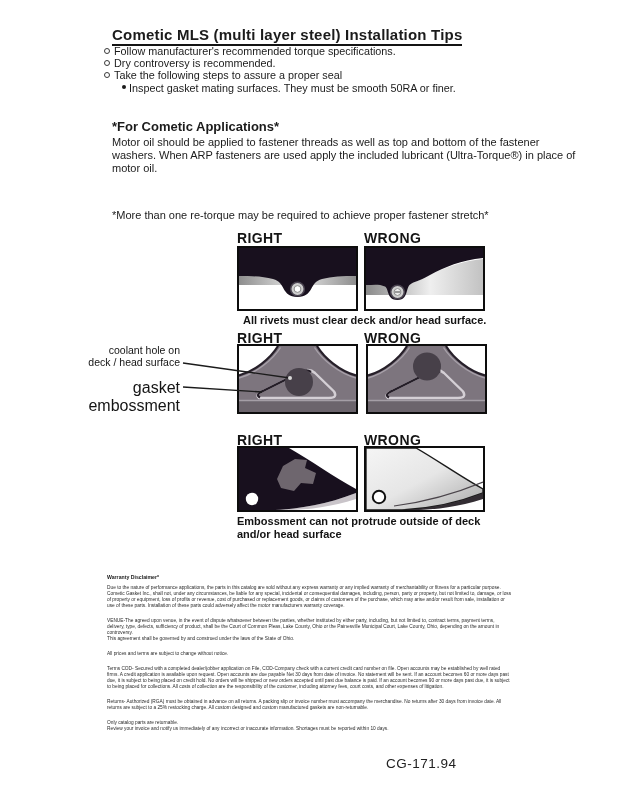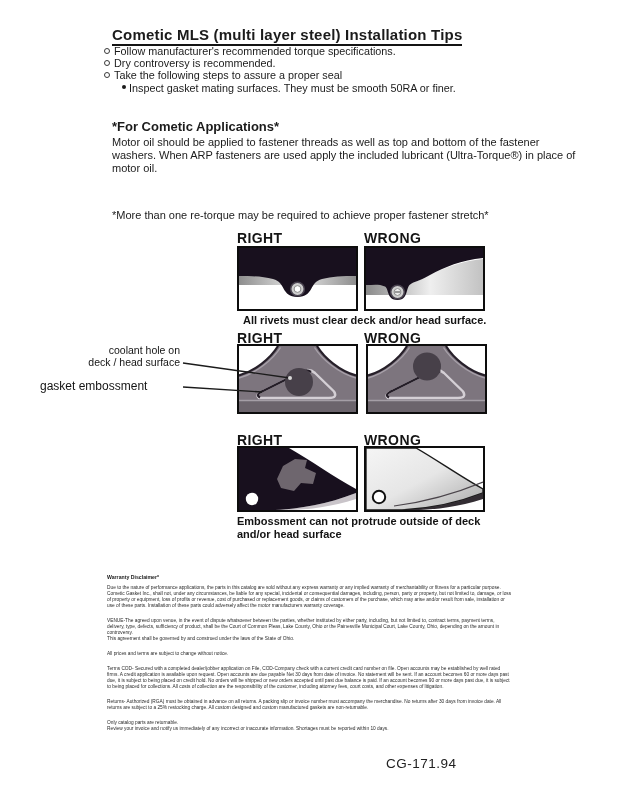--- a/index.html
+++ b/index.html
@@ -39,21 +39,21 @@
   .r1-label-l{left:237px;top:230px;} .r1-label-r{left:364px;top:230px;}
   .r1-box-l{left:237px;top:246px;height:65px;} .r1-box-r{left:364px;top:246px;height:65px;}
   .cap1{left:243px;top:314px;}
 
   .r2-label-l{left:237px;top:330px;} .r2-label-r{left:364px;top:330px;}
   .r2-box-l{left:237px;top:344px;height:70px;} .r2-box-r{left:366px;top:344px;height:70px;}
   .cap2{left:237px;top:417px;width:250px;text-align:center;}
 
   .callouts{left:40px;top:344px;width:140px;text-align:right;font-size:10.5px;
     line-height:12px;color:#141414;}
-  .callout2{left:40px;top:379px;width:140px;text-align:left;font-size:12px;color:#141414;}
+  .callout2{left:40px;top:379px;width:140px;text-align:right;font-size:16px;color:#141414;}
   .leader-svg{left:0;top:336px;}
 
   .r3-label-l{left:237px;top:432px;} .r3-label-r{left:364px;top:432px;}
   .r3-box-l{left:237px;top:446px;height:66px;} .r3-box-r{left:364px;top:446px;height:66px;}
   .cap3{left:237px;top:515px;width:280px;}
 
   
   .legal{left:107px;top:574px;width:406px;font-size:4.8px;line-height:6px;color:#2a2a2a;}
   .legal h4{font-size:5.2px;margin:0 0 5px 0;font-weight:bold;color:#1b1b1b;}
   .legal p{margin:0 0 9px 0;}

